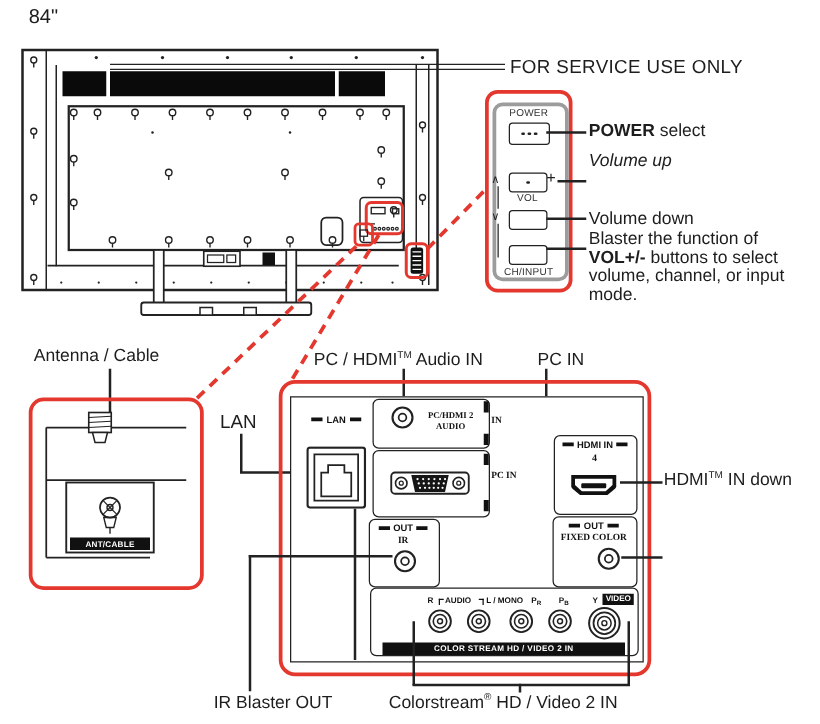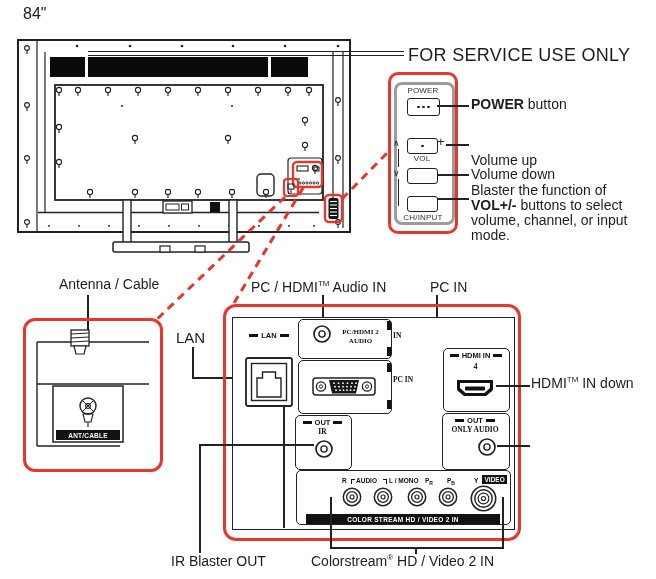--- a/index.html
+++ b/index.html
@@ -205,21 +205,21 @@
   <svg class="abs" style="left:0;top:0;" width="656" height="579" viewBox="0 0 656 579">
     <g stroke="#e4372e" stroke-width="3" stroke-dasharray="8,6" fill="none">
       <line x1="285" y1="197" x2="154" y2="322"></line>
       <line x1="303" y1="188" x2="234" y2="303"></line>
       <line x1="342" y1="199" x2="389" y2="151"></line>
     </g>
   </svg>
 
   <div class="note" style="left:23px;top:5px;font-size:16px;">84"</div>
   <div class="abs" style="left:88px;top:51px;width:316px;height:3px;border-top:1.5px solid #222;border-bottom:1.5px solid #222;"></div>
-  <div class="note" style="left:408px;top:45px;font-size:18px;letter-spacing:.3px;">FOR SERVICE USE ONLY</div>
+  <div class="note" style="left:408px;top:45px;font-size:15px;letter-spacing:.3px;">FOR SERVICE USE ONLY</div>
 
   <div class="abs" style="left:388px;top:72px;width:70px;height:162px;">
     <div class="redbox" style="left:0;top:0;right:0;bottom:0;border-width:3px;border-radius:10px;"></div>
     <div class="graybox" style="left:6px;top:10px;width:55px;height:137px;"></div>
     <div class="tinytxt" style="left:0;top:14px;width:70px;">POWER</div>
     <div class="cbtn" style="left:19px;top:26px;width:31px;height:16px;">
       <span class="dot"></span>
       <span class="dot"></span>
       <span class="dot"></span>
     </div>
@@ -232,32 +232,32 @@
     <div class="sym" style="left:5px;top:96px;">∨</div>
     <div class="cbtn" style="left:19px;top:96px;width:29px;height:14px;"></div>
     <div class="cbtn" style="left:19px;top:124px;width:29px;height:14px;"></div>
     <div class="tinytxt" style="left:0;top:141px;width:70px;">CH/INPUT</div>
     <div class="ln" style="left:10px;top:77px;width:1.2px;height:18px;"></div>
     <div class="ln" style="left:10px;top:107px;width:1.2px;height:27px;"></div>
   </div>
 
   <div class="ln" style="left:437px;top:105px;width:32px;height:1.5px;"></div>
   <div class="note" style="left:471px;top:96px;">
-    <span class="b">POWER</span><span> button</span>
+    <span class="b">POWER</span><span> select</span>
   </div>
   <div class="ln" style="left:446px;top:144px;width:23px;height:1.5px;"></div>
-  <div class="note" style="left:471px;top:152px;">Volume up</div>
+  <div class="note" style="left:471px;top:120px;font-style:italic;">Volume up</div>
   <div class="ln" style="left:437px;top:174px;width:32px;height:1.5px;"></div>
   <div class="note" style="left:471px;top:166px;text-align:right;">Volume down</div>
   <div class="ln" style="left:437px;top:198px;width:32px;height:1.5px;"></div>
   <div class="note wrapnote" style="left:471px;top:183px;width:158px;">
     <span>Blaster the function of </span><span class="b">VOL+/-</span><span> buttons to select volume, channel, or input mode.</span>
   </div>
 
-  <div class="note" style="left:27px;top:276px;margin-left:32px;">Antenna / Cable</div>
+  <div class="note" style="left:27px;top:276px;">Antenna / Cable</div>
   <div class="ln" style="left:87px;top:295px;width:1.5px;height:46px;"></div>
   <div class="abs" style="left:23px;top:318px;width:140px;height:154px;">
     <div class="redbox" style="left:0;top:0;right:0;bottom:0;border-radius:12px;"></div>
     <svg width="140" height="154" viewBox="0 0 140 154" style="position:absolute;left:0;top:0;">
       <g fill="none" stroke="#222" stroke-width="1.4">
         <line x1="14" y1="24" x2="126" y2="24"></line>
         <line x1="14" y1="66" x2="126" y2="66"></line>
         <line x1="14" y1="24" x2="14" y2="128"></line>
         <line x1="14" y1="128" x2="97" y2="128"></line>
       </g>
@@ -384,21 +384,21 @@
       <circle cx="10" cy="10" r="8" fill="#fff" stroke="#222" stroke-width="1.7"></circle>
       <circle cx="10" cy="10" r="3.1" fill="none" stroke="#222" stroke-width="1.4"></circle>
     </svg>
 
     <div class="port-box" style="left:219px;top:109px;width:66px;height:55px;"></div>
     <div class="tagrow" style="left:223px;top:112px;width:58px;">
       <span class="bar"></span>
       <span>OUT</span>
       <span class="bar"></span>
     </div>
-    <div class="ptxt" style="left:219px;top:121px;width:66px;font-size:7.5px;text-align:center;">ONLY AUDIO</div>
+    <div class="ptxt" style="left:219px;top:121px;width:66px;font-size:7.5px;text-align:center;">FIXED COLOR</div>
     <svg class="abs" style="left:254px;top:133px;" width="20" height="20" viewBox="0 0 20 20">
       <circle cx="10" cy="10" r="8" fill="#fff" stroke="#222" stroke-width="1.7"></circle>
       <circle cx="10" cy="10" r="3.1" fill="none" stroke="#222" stroke-width="1.4"></circle>
     </svg>
 
     <div class="port-box" style="left:73px;top:166px;width:213px;height:53px;"></div>
     <div class="avlbl" style="left:119px;top:173px;">R</div>
     <div class="abs" style="left:128px;top:175px;width:3px;height:4px;border-left:1px solid #111;border-top:1px solid #111;"></div>
     <div class="avlbl" style="left:133px;top:173px;">AUDIO</div>
     <div class="abs" style="left:160px;top:175px;width:3px;height:4px;border-right:1px solid #111;border-top:1px solid #111;"></div>

